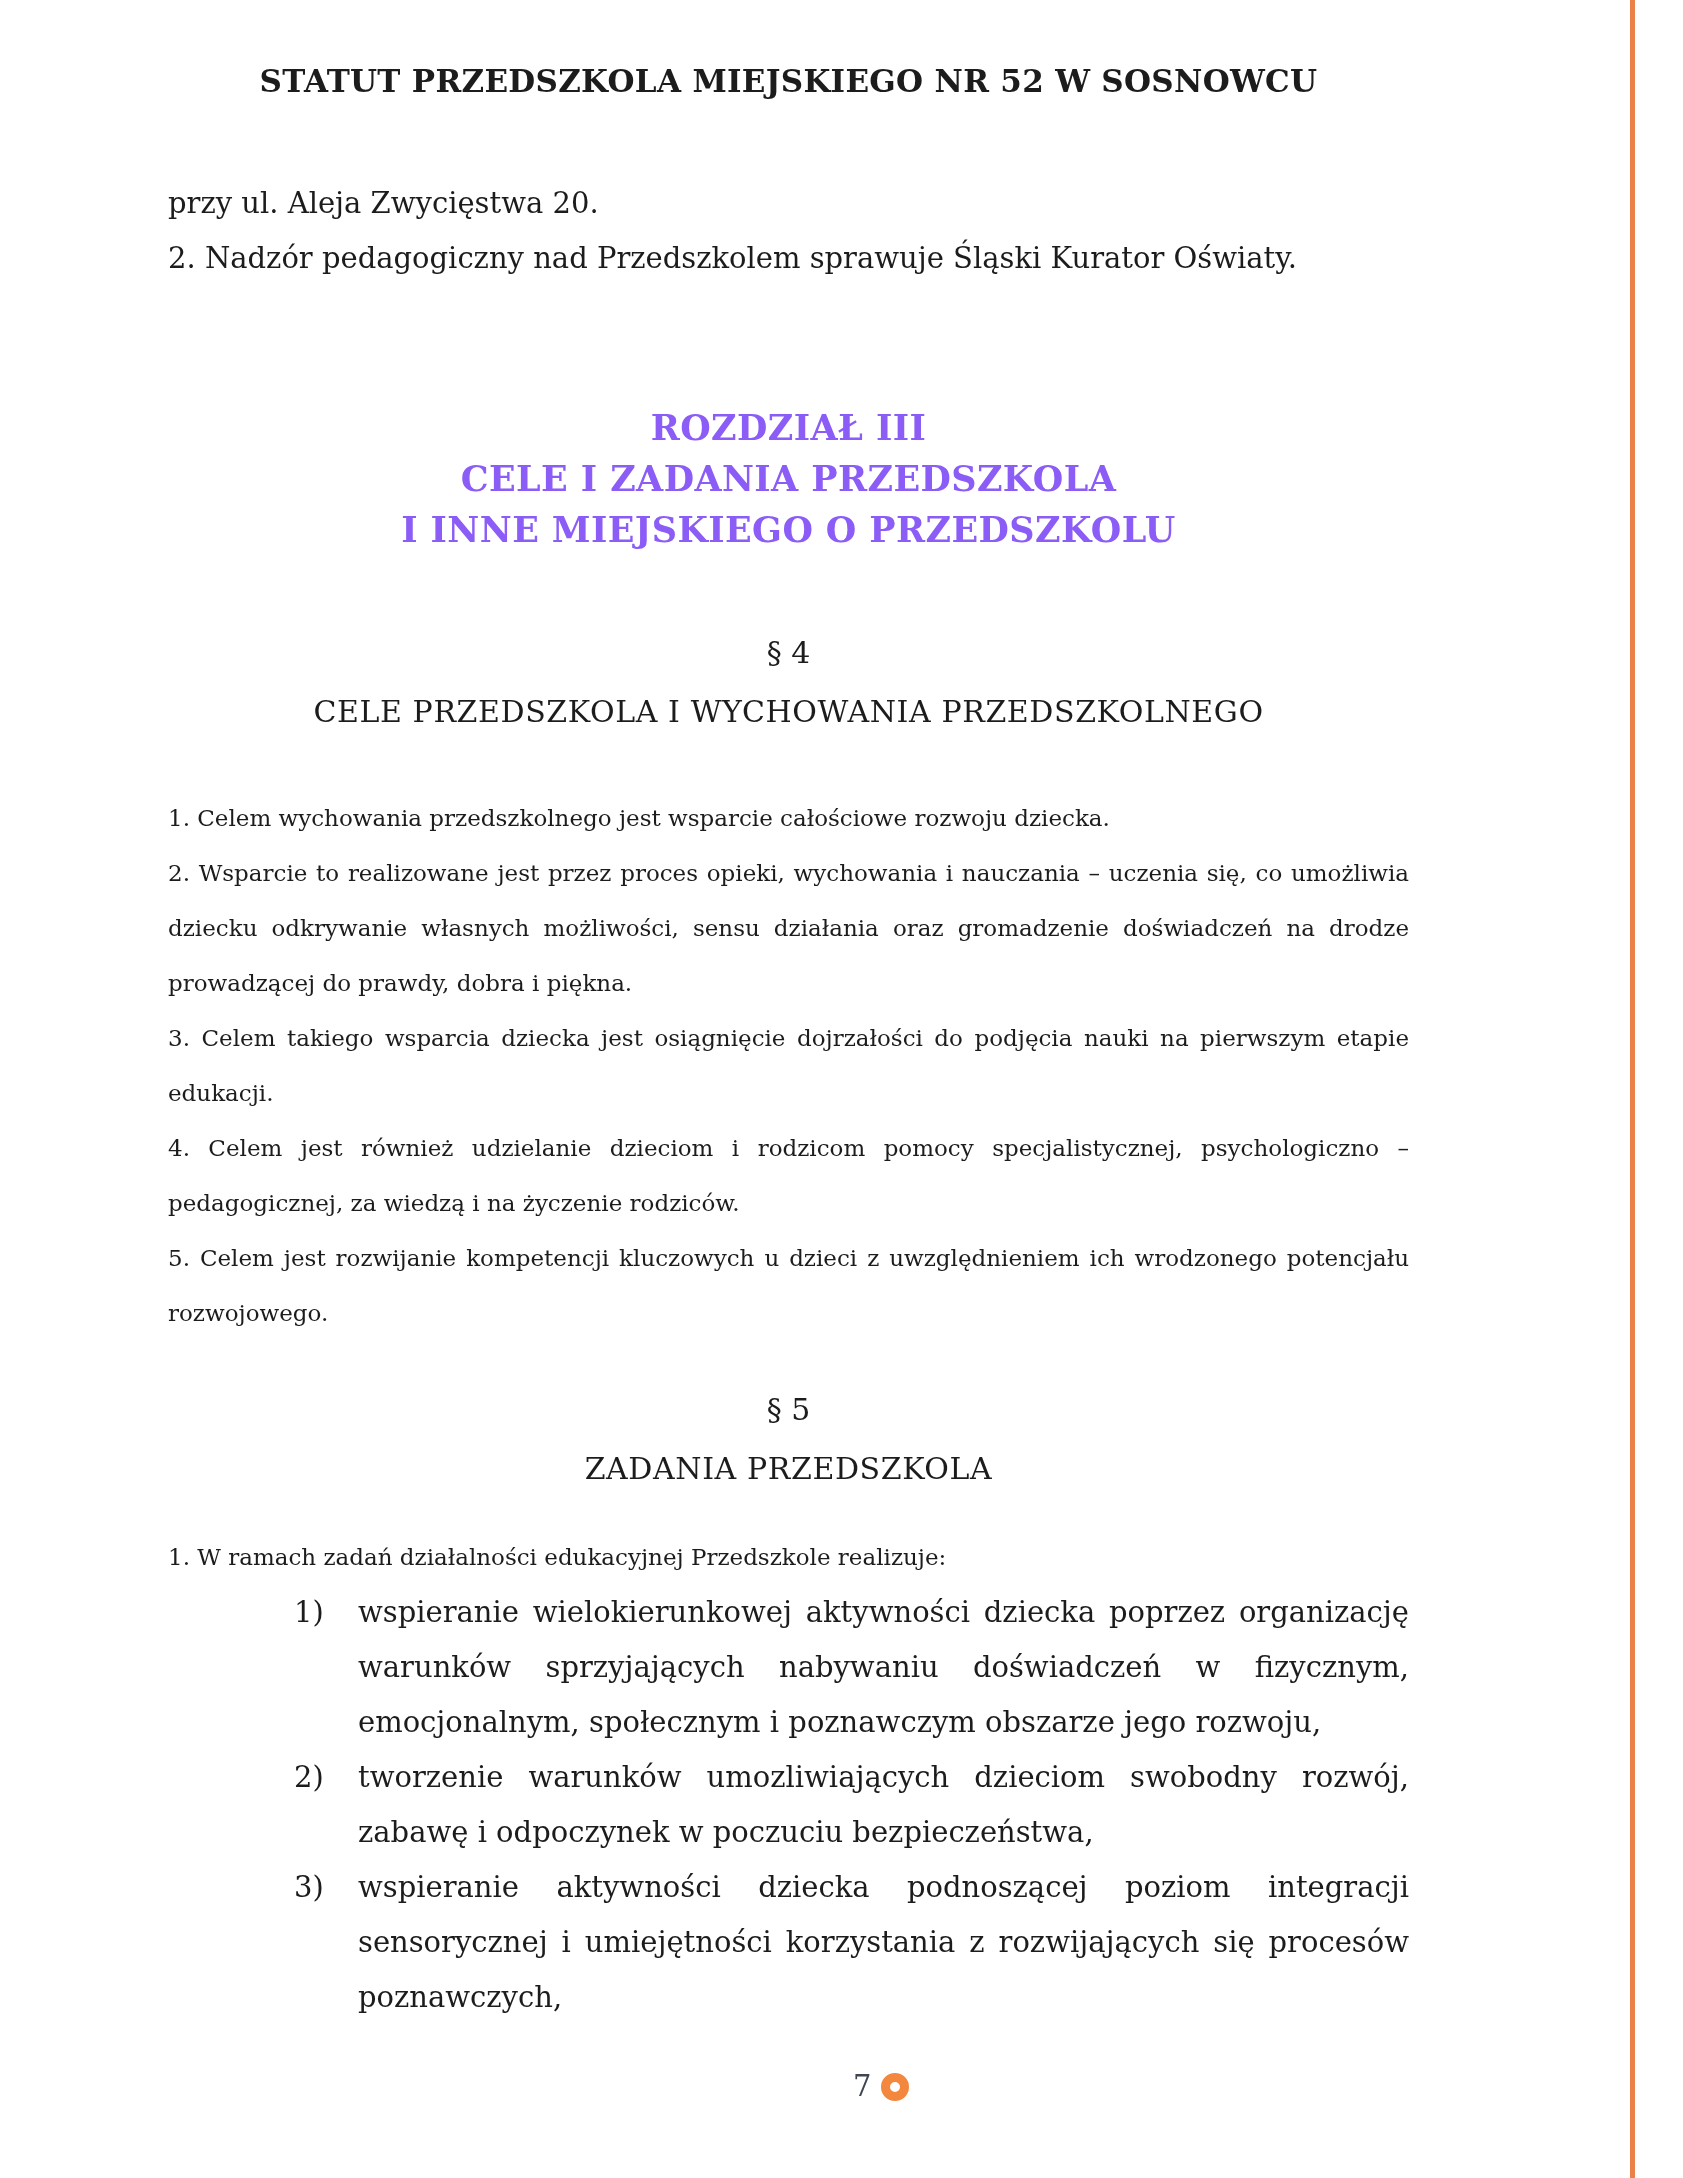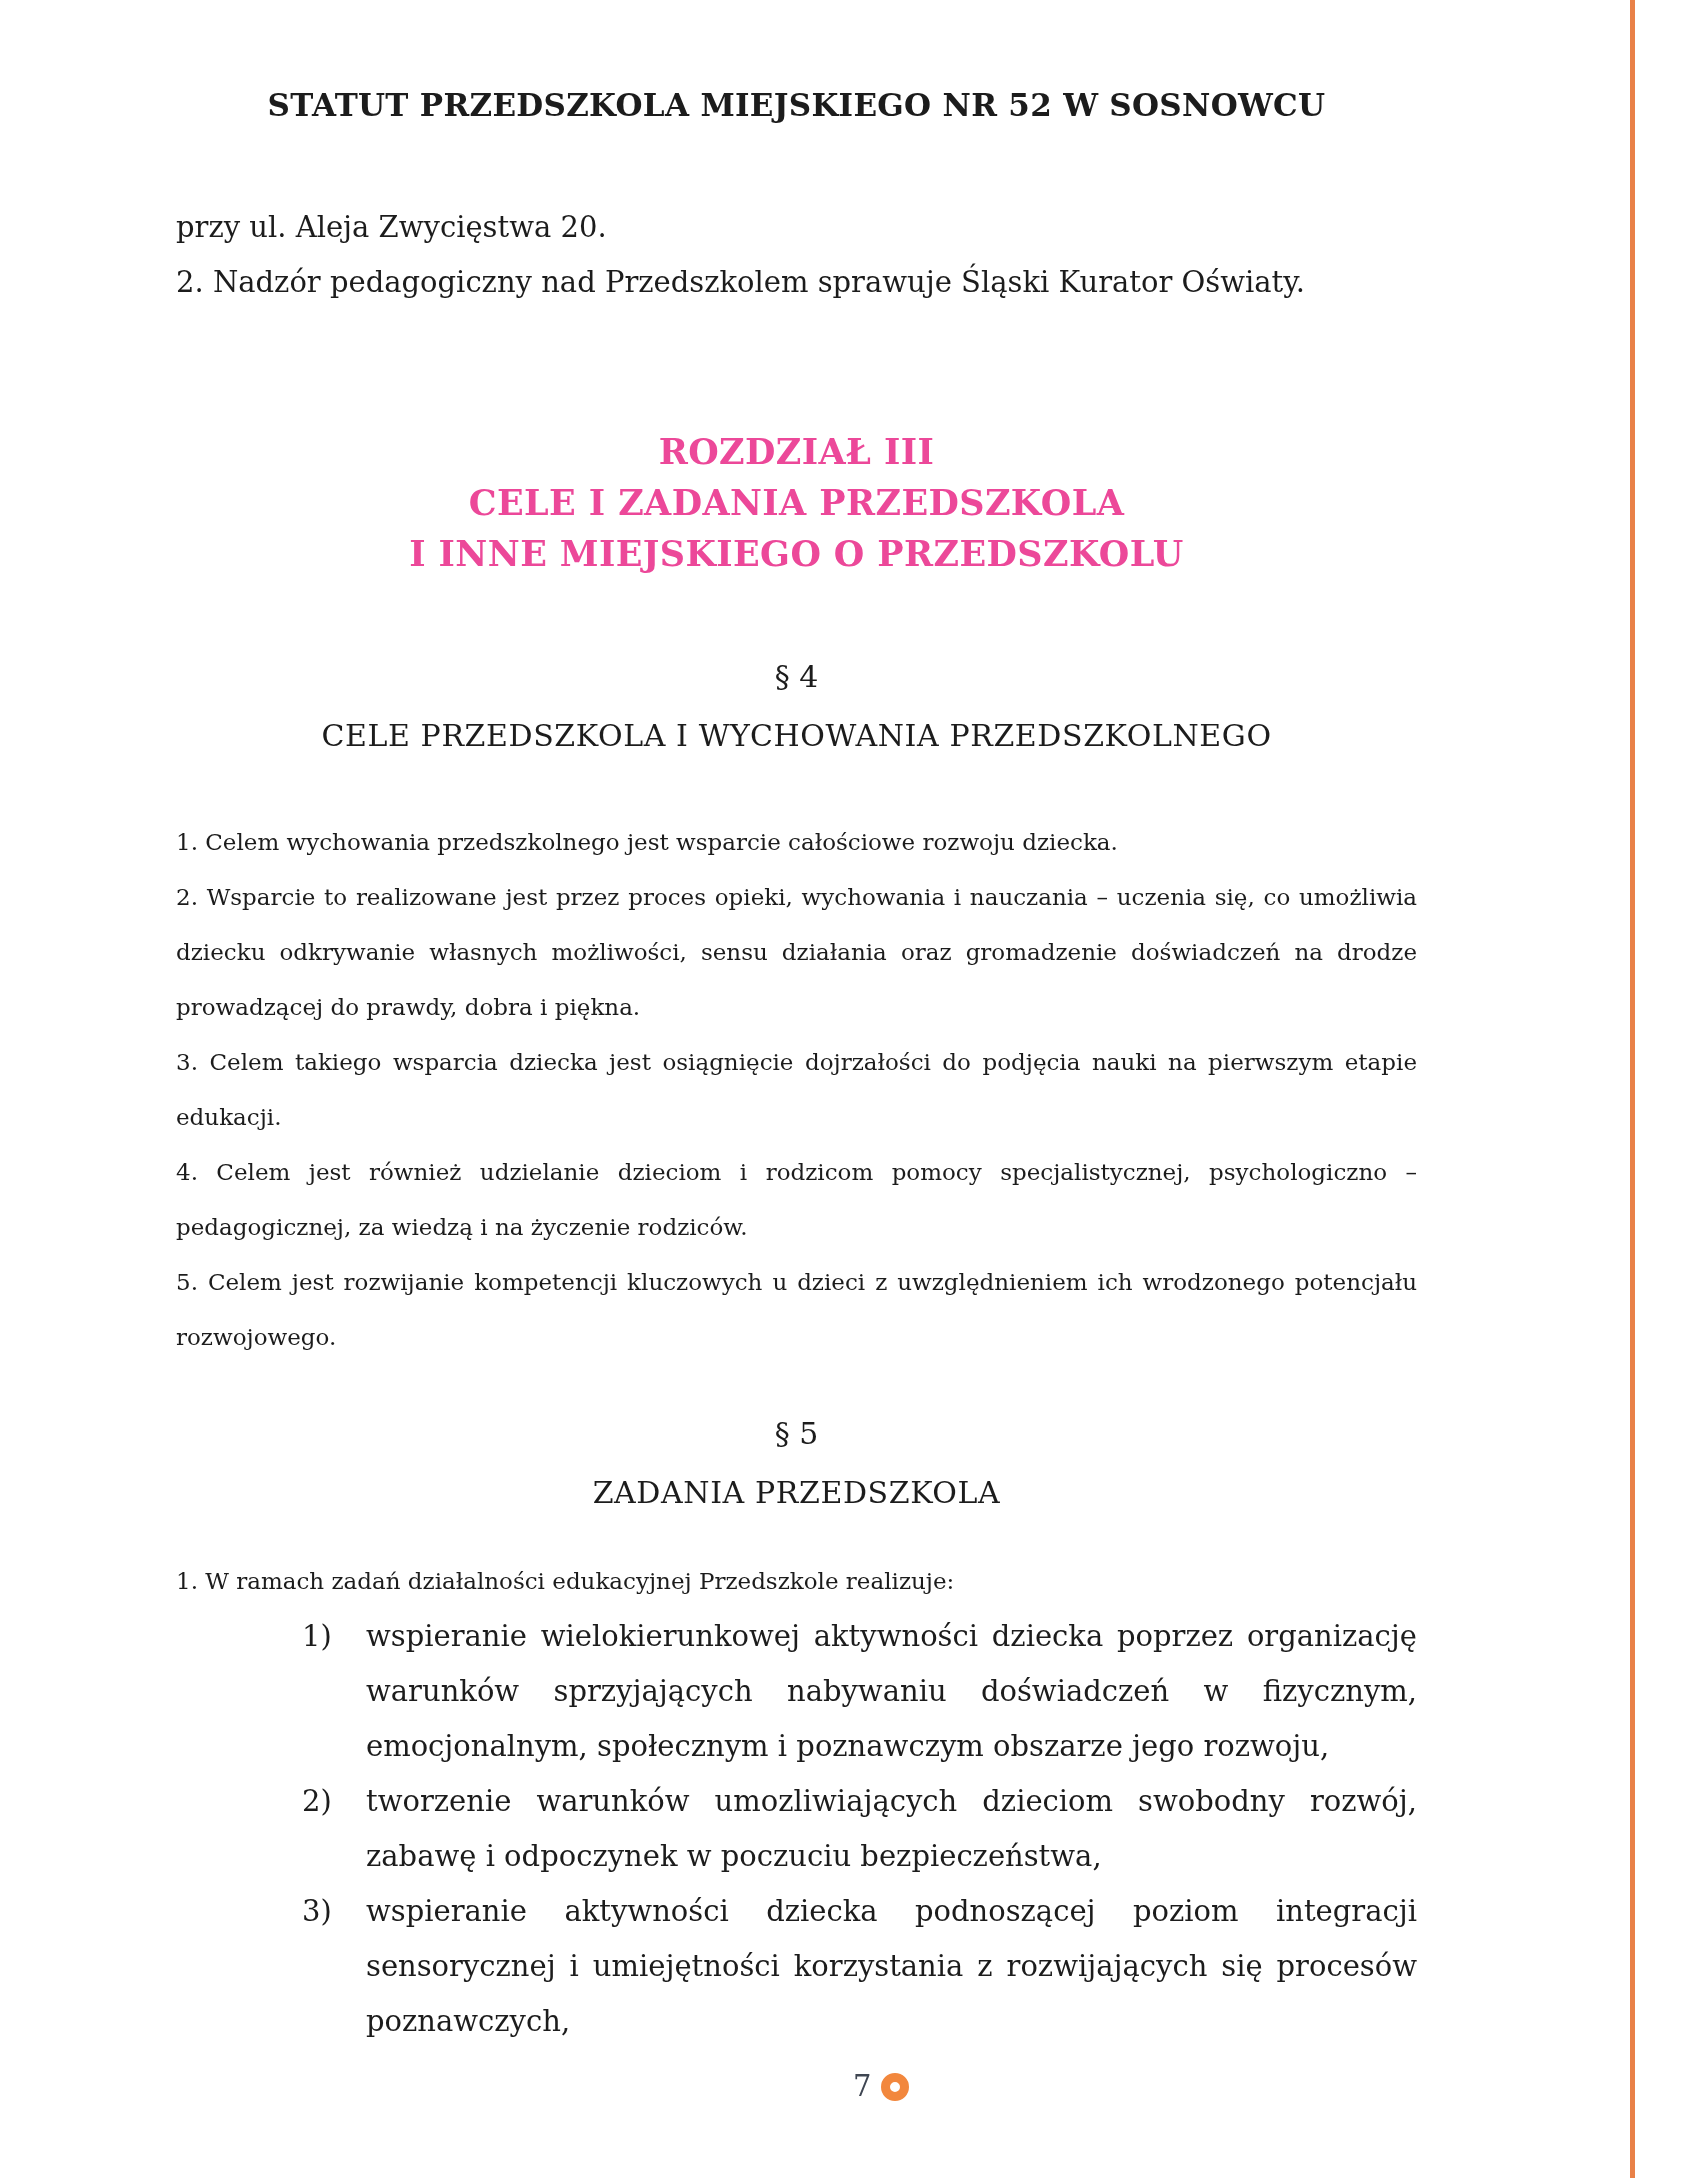--- a/index.html
+++ b/index.html
@@ -18,45 +18,44 @@
   .accent-rule {
     position: absolute;
     top: 0;
     bottom: 0;
     left: 1630px;
     width: 5px;
     background: #e98148;
   }
   .content {
     position: absolute;
-    left: 176px;
+    left: 168px;
     top: 0;
     width: 1241px;
-    margin-top: 24px;
   }
   .doc-title {
     margin: 61px 0 0 0;
     font-size: 31px;
     font-weight: bold;
     text-align: center;
     line-height: 40px;
     letter-spacing: 0.3px;
   }
   .intro {
     margin-top: 75px;
   }
   .intro p {
     margin: 0;
     font-size: 29px;
     line-height: 55px;
   }
   .chapter {
     margin: 116px 0 0 0;
     text-align: center;
-    color: #ec4899;
+    color: #8b5cf6;
     font-size: 35px;
     font-weight: bold;
     line-height: 51px;
     letter-spacing: 0.4px;
   }
   .sec-mark {
     margin-top: 70px;
     text-align: center;
     font-size: 30px;
     line-height: 55px;

